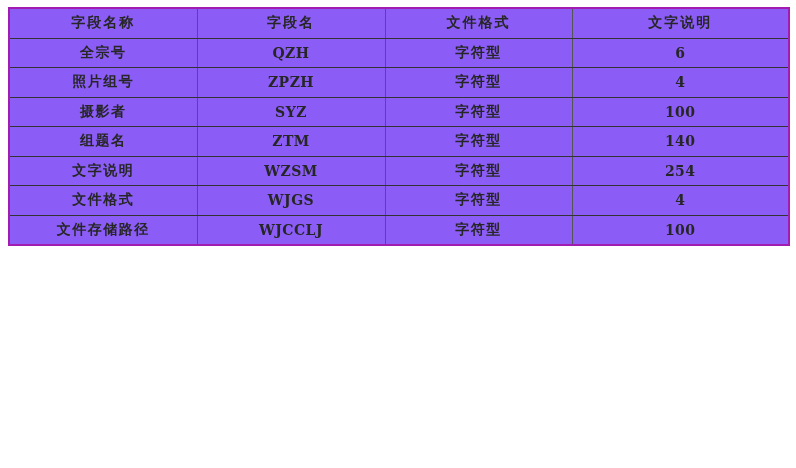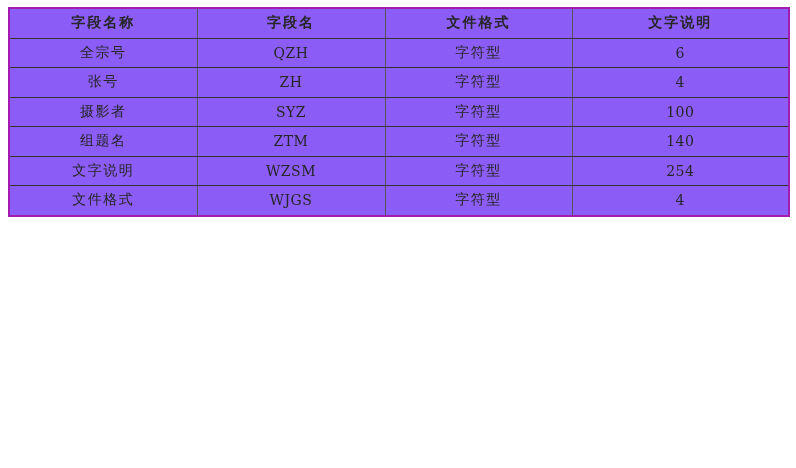--- a/index.html
+++ b/index.html
@@ -33,21 +33,21 @@
   table.field-table td {
     border-top: 1.4px solid #333333;
     border-bottom: 1.4px solid #333333;
     border-left: 1px solid #555555;
     border-right: 1px solid #555555;
     height: 28.5px;
     padding: 0 4px;
     text-align: center;
     vertical-align: middle;
     font-size: 14px;
-    font-weight: normal;
+    font-weight: bold;
     color: #262626;
     letter-spacing: 1.5px;
     white-space: nowrap;
     overflow: hidden;
   }
   table.field-table th {
     font-weight: bold;
     letter-spacing: 2px;
   }
   table.field-table td.latin {
@@ -74,22 +74,22 @@
         </tr>
     </thead>
     <tbody>
         <tr>
           <td>全宗号</td>
           <td class="latin">QZH</td>
           <td>字符型</td>
           <td class="latin">6</td>
         </tr>
         <tr>
-          <td>张号</td>
-          <td class="latin">ZH</td>
+          <td>照片组号</td>
+          <td class="latin">ZPZH</td>
           <td>字符型</td>
           <td class="latin">4</td>
         </tr>
         <tr>
           <td>摄影者</td>
           <td class="latin">SYZ</td>
           <td>字符型</td>
           <td class="latin">100</td>
         </tr>
         <tr>
@@ -103,15 +103,21 @@
           <td class="latin">WZSM</td>
           <td>字符型</td>
           <td class="latin">254</td>
         </tr>
         <tr>
           <td>文件格式</td>
           <td class="latin">WJGS</td>
           <td>字符型</td>
           <td class="latin">4</td>
         </tr>
+        <tr>
+          <td>文件存储路径</td>
+          <td class="latin">WJCCLJ</td>
+          <td>字符型</td>
+          <td class="latin">100</td>
+        </tr>
       </tbody>
   </table>
 </div>
 
 </body></html>

